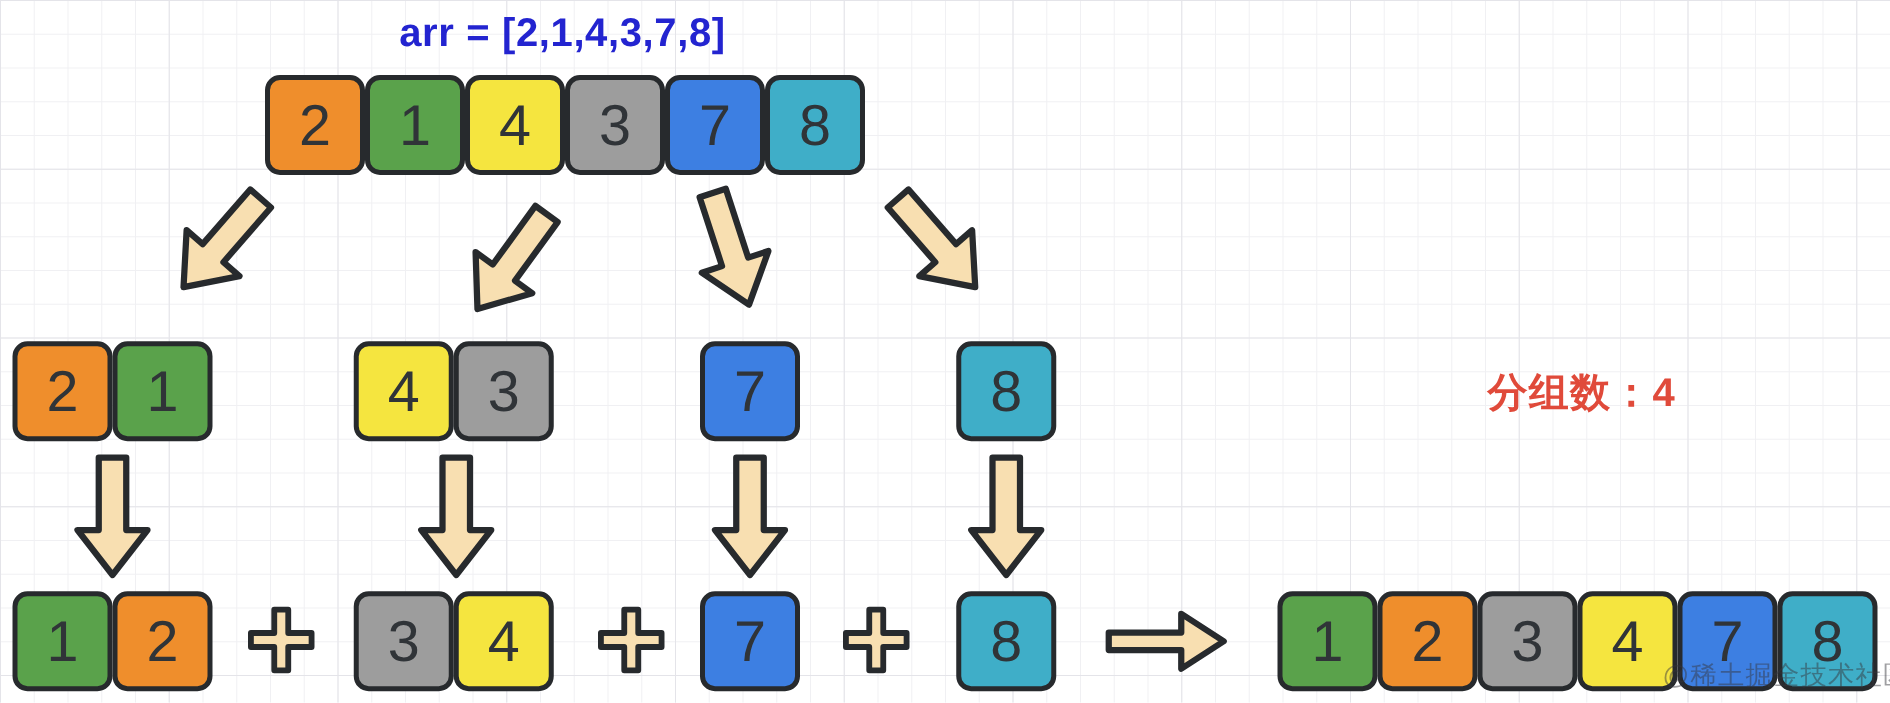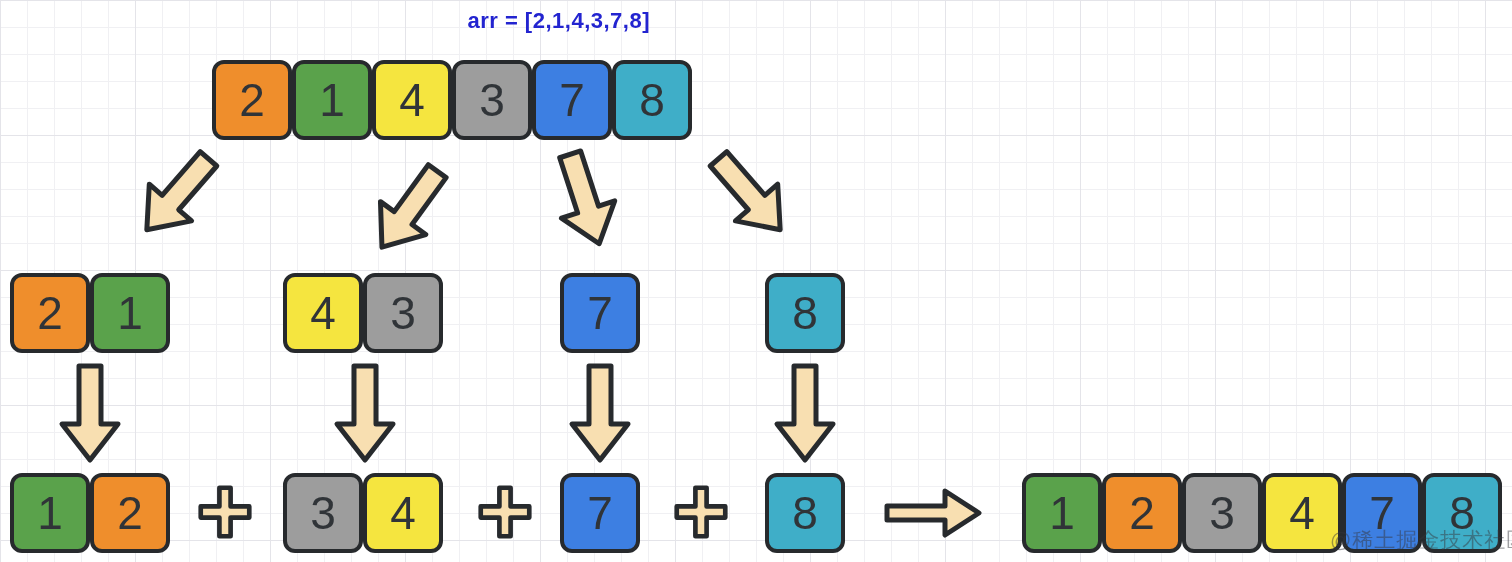--- a/index.html
+++ b/index.html
@@ -8,22 +8,22 @@
     position:relative;width:1512px;height:562px;overflow:hidden;
     background-color:#ffffff;
     background-image:
       linear-gradient(to right, #e4e4e9 1px, transparent 1px),
       linear-gradient(to bottom, #e4e4e9 1px, transparent 1px),
       linear-gradient(to right, #f0f0f3 1px, transparent 1px),
       linear-gradient(to bottom, #f0f0f3 1px, transparent 1px);
     background-size:135px 135px,135px 135px,27px 27px,27px 27px;
   }
   .title{
-    position:absolute;left:250px;top:8px;width:400px;text-align:right;
-    font-size:22px;font-weight:bold;color:var(--title-color);letter-spacing:.5px;
+    position:absolute;left:250px;top:8px;width:400px;text-align:center;
+    font-size:32px;font-weight:bold;color:var(--title-color);letter-spacing:.5px;
   }
   .row{position:absolute;display:flex;}
   .box{
     width:80px;height:80px;box-sizing:border-box;
     border:4px solid var(--outline);border-radius:12px;
     display:flex;align-items:center;justify-content:center;
     font-size:46px;color:var(--digit);line-height:1;
   }
   .v1{background:var(--green);}
   .v2{background:var(--orange);}
@@ -79,20 +79,21 @@
     <div class="box v4">4</div>
     <div class="box v3">3</div>
   </div>
   <div class="row" style="left:560px;top:273px;">
     <div class="box v7">7</div>
   </div>
   <div class="row" style="left:765px;top:273px;">
     <div class="box v8">8</div>
   </div>
 
+  <div class="label-red">分组数：4</div>
 
   <svg class="arrow-svg" style="left:58px;top:362px;" width="64" height="104" viewBox="0 0 64 104">
       <polygon class="shape" points="21,4 43,4 43,62 60,62 32,98 4,62 21,62"></polygon>
     </svg>
   <svg class="arrow-svg" style="left:333px;top:362px;" width="64" height="104" viewBox="0 0 64 104">
       <polygon class="shape" points="21,4 43,4 43,62 60,62 32,98 4,62 21,62"></polygon>
     </svg>
   <svg class="arrow-svg" style="left:568px;top:362px;" width="64" height="104" viewBox="0 0 64 104">
       <polygon class="shape" points="21,4 43,4 43,62 60,62 32,98 4,62 21,62"></polygon>
     </svg>

